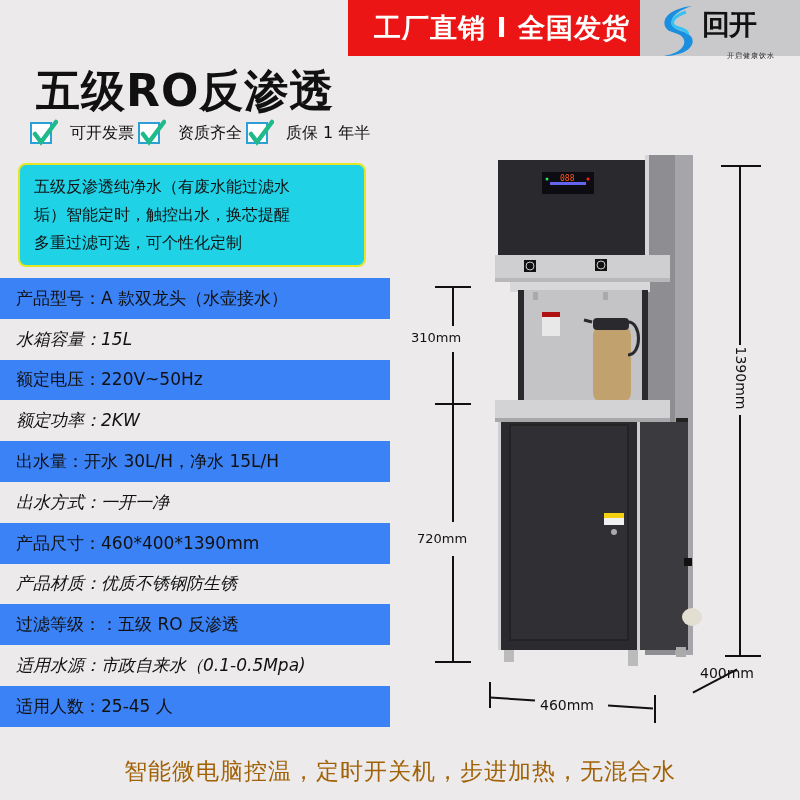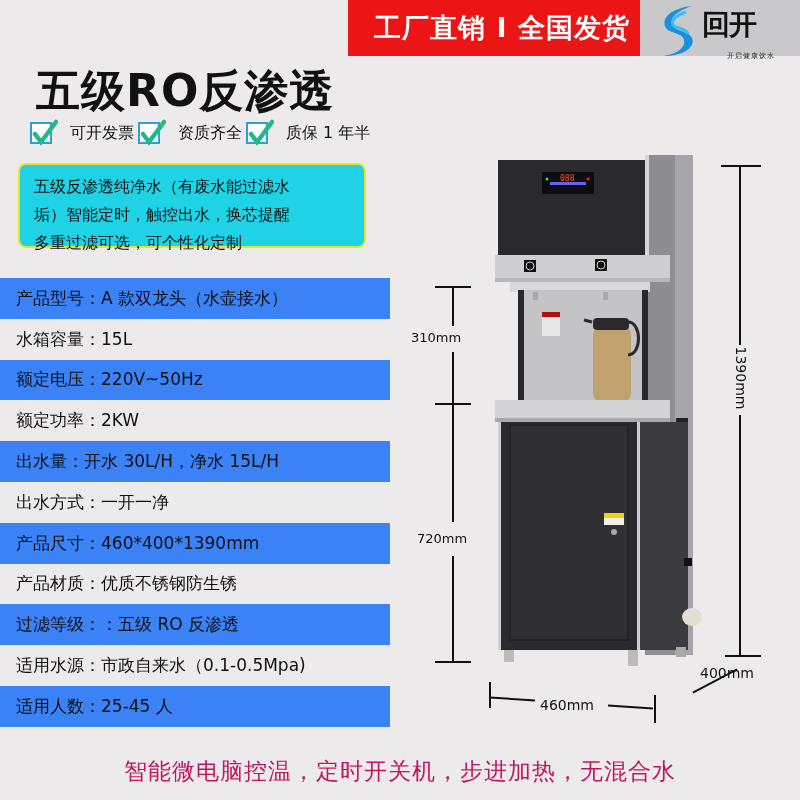--- a/index.html
+++ b/index.html
@@ -37,37 +37,37 @@
   }
   .badge { display: flex; align-items: center; margin-right: 4px; gap: 12px; }
   .badge .check {
     width: 22px; height: 22px; border: 2px solid #2da0d8; background: #fff;
     position: relative; margin-right: 6px;
   }
   .badge .check svg { position: absolute; left: 0; top: -6px; }
   .badge .blabel { font-size: 16px; color: #111; }
 
   .feature-box {
-    position: absolute; left: 18px; top: 163px; width: 348px; height: 85px;
+    position: absolute; left: 18px; top: 163px; width: 348px; height: 104px;
     background: #1fd2e6; border: 2px solid #e5e626; border-radius: 8px;
     padding: 8px 10px 0 14px;
     font-size: 16px; line-height: 28px; color: #111;
   }
 
   .spec-table { position: absolute; left: 0; top: 278px; width: 390px; }
   .spec-row {
     height: 40.8px; display: flex; align-items: center; padding-left: 16px;
     font-size: 17px; color: #111; white-space: nowrap;
   }
   .spec-row.shade { background: #3b82f6; }
-  .spec-row.plain { background: #eceaeb; }
+  .spec-row.plain { background: #eceaeb; font-style: italic; }
 
   .bottom-slogan {
     position: absolute; left: 0; top: 756px; width: 800px; text-align: center;
-    font-size: 23px; color: #be185d; letter-spacing: 1px;
+    font-size: 23px; color: #a16207; letter-spacing: 1px;
   }
   .dim-label { position: absolute; font-size: 13px; color: #111; }
   .dim-line { position: absolute; background: #111; }
 </style>
 </head>
 <body>
 
 <div class="top-banner">工厂直销 I 全国发货</div>
 <div class="brand">
   <svg class="brand-logo" viewBox="0 0 56 56">

